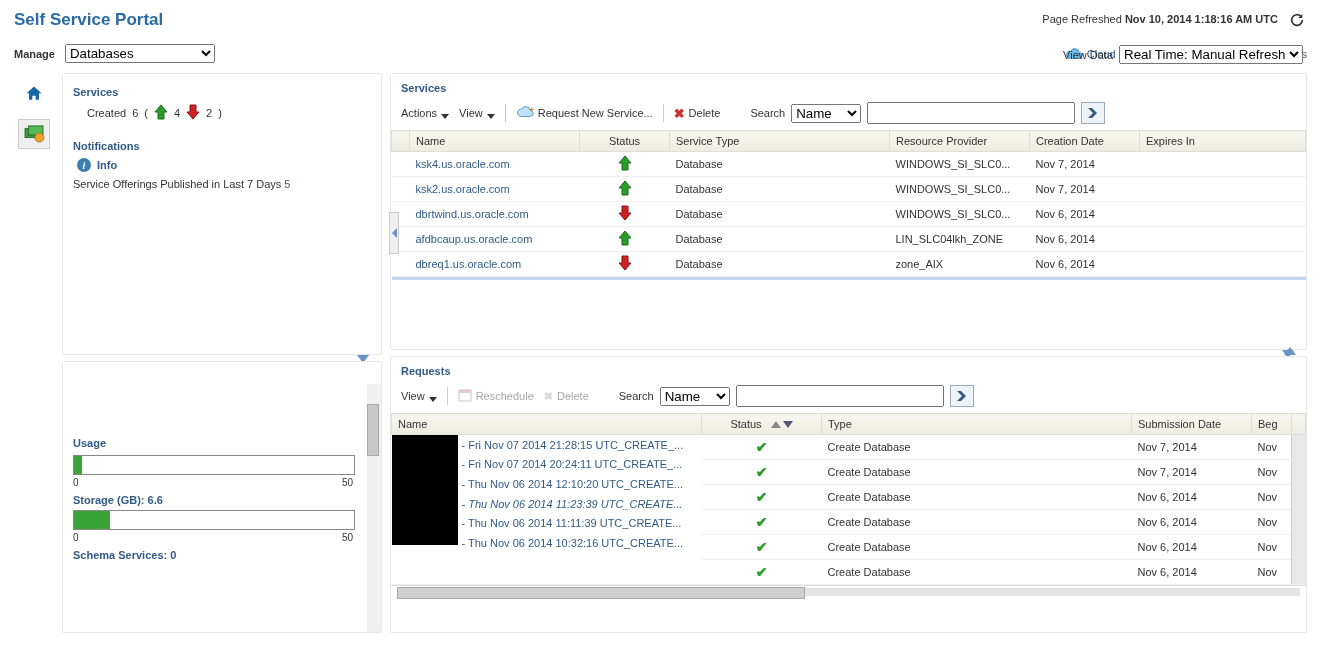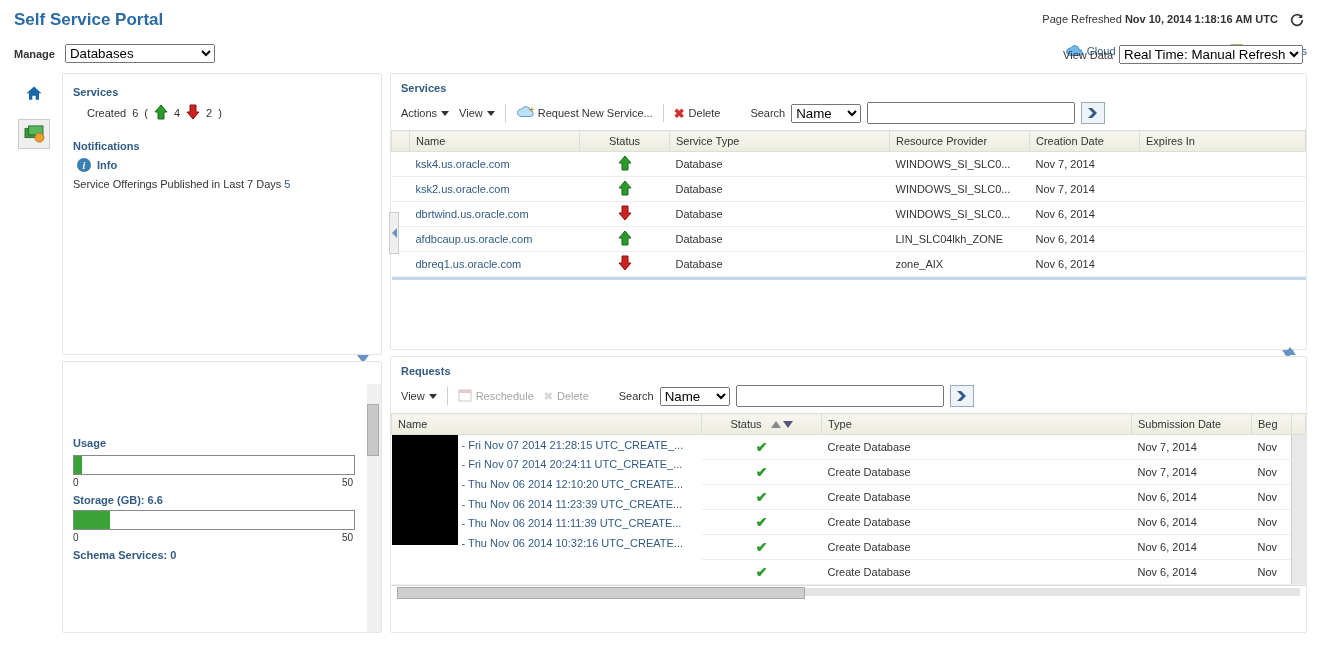--- a/index.html
+++ b/index.html
@@ -34,21 +34,21 @@
     color: #333;
   }
   .refreshed b { font-weight: bold; }
   .refresh-btn {
     display:inline-flex; align-items:center; justify-content:center;
     width:20px; height:20px; margin-left:6px;
     cursor:pointer;
     vertical-align: middle;
   }
   .bar2 {
-    display:flex; align-items:flex-start; justify-content:space-between;
+    display:flex; align-items:center; justify-content:space-between;
     padding: 4px 0 10px 0;
   }
   .bar2 .left { display:flex; align-items:center; gap:10px; }
   .bar2 .right { display:flex; align-items:center; gap:18px; }
   .link { color:#315b85; cursor:pointer; }
   .link-icon { display:inline-flex; align-items:center; gap:4px; }
   select.manage {
     min-width:150px;
   }
   .body {
@@ -102,21 +102,21 @@
   .viewdata {
     position:absolute;
     right:4px; top:-28px;
     display:flex; align-items:center; gap:6px;
   }
   .toolbar {
     display:flex; align-items:center; gap:10px;
     padding: 6px 10px;
   }
   .menubtn {
-    display:inline-flex; align-items:center; gap:4px;
+    display:inline-flex; align-items:flex-end; gap:4px;
     cursor:pointer;
     color:#333;
   }
   .menubtn .caret { width:0;height:0;border-left:4px solid transparent;border-right:4px solid transparent;border-top:5px solid #333;}
   .sep { width:1px; height:18px; background:#ccc; }
   .tbtn {
     display:inline-flex; align-items:center; gap:4px; cursor:pointer; color:#333;
   }
   .srch { display:inline-flex; align-items:center; gap:6px; }
   .srch select { min-width:70px;}
@@ -540,21 +540,21 @@
           </thead>
           <tbody>
             <tr>
               <td rowspan="6" style="padding:0;vertical-align:top">
                 <div style="display:flex;height:118px">
                   <div class="blackbox"></div>
                   <div style="display:flex;flex-direction:column;justify-content:space-around;padding-left:4px" id="req-name-lines">
                       <span class="cell-link" style="white-space: nowrap; overflow: hidden; text-overflow: ellipsis; max-width: 230px;">- Fri Nov 07 2014 21:28:15 UTC_CREATE_...</span>
                       <span class="cell-link" style="white-space: nowrap; overflow: hidden; text-overflow: ellipsis; max-width: 230px;">- Fri Nov 07 2014 20:24:11 UTC_CREATE_...</span>
                       <span class="cell-link" style="white-space: nowrap; overflow: hidden; text-overflow: ellipsis; max-width: 230px;">- Thu Nov 06 2014 12:10:20 UTC_CREATE...</span>
-                      <span class="cell-link" style="white-space: nowrap; overflow: hidden; text-overflow: ellipsis; max-width: 230px;">- Thu Nov 06 2014 11:23:39 UTC_CREATE...</span>
+                      <span class="cell-link" style="white-space: nowrap; overflow: hidden; text-overflow: ellipsis; max-width: 230px; font-style: italic;">- Thu Nov 06 2014 11:23:39 UTC_CREATE...</span>
                       <span class="cell-link" style="white-space: nowrap; overflow: hidden; text-overflow: ellipsis; max-width: 230px;">- Thu Nov 06 2014 11:11:39 UTC_CREATE...</span>
                       <span class="cell-link" style="white-space: nowrap; overflow: hidden; text-overflow: ellipsis; max-width: 230px;">- Thu Nov 06 2014 10:32:16 UTC_CREATE...</span>
                     </div>
                 </div>
               </td>
               <td class="status-cell"><span class="check">✔</span></td>
               <td id="rt0">Create Database</td>
                 <td id="rs0">Nov 7, 2014</td>
                 <td id="rb0">Nov</td>
                 <td rowspan="6" class="small-scroll"></td>

